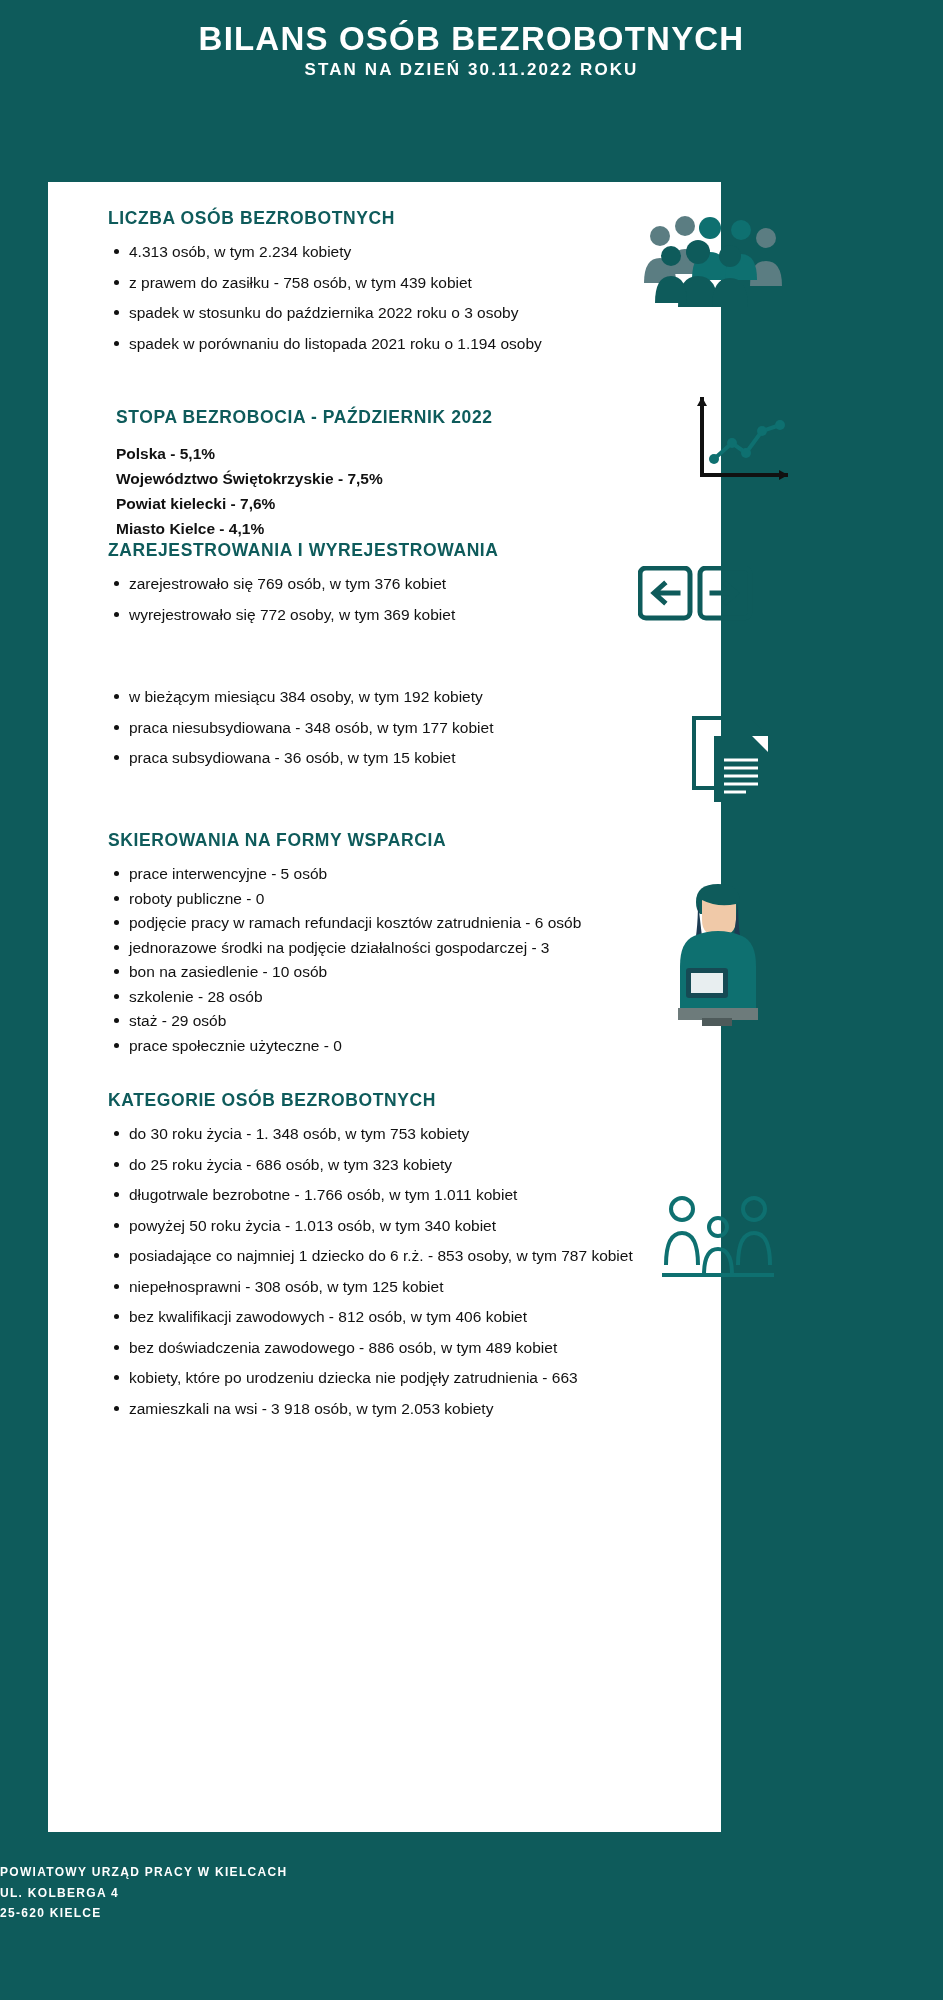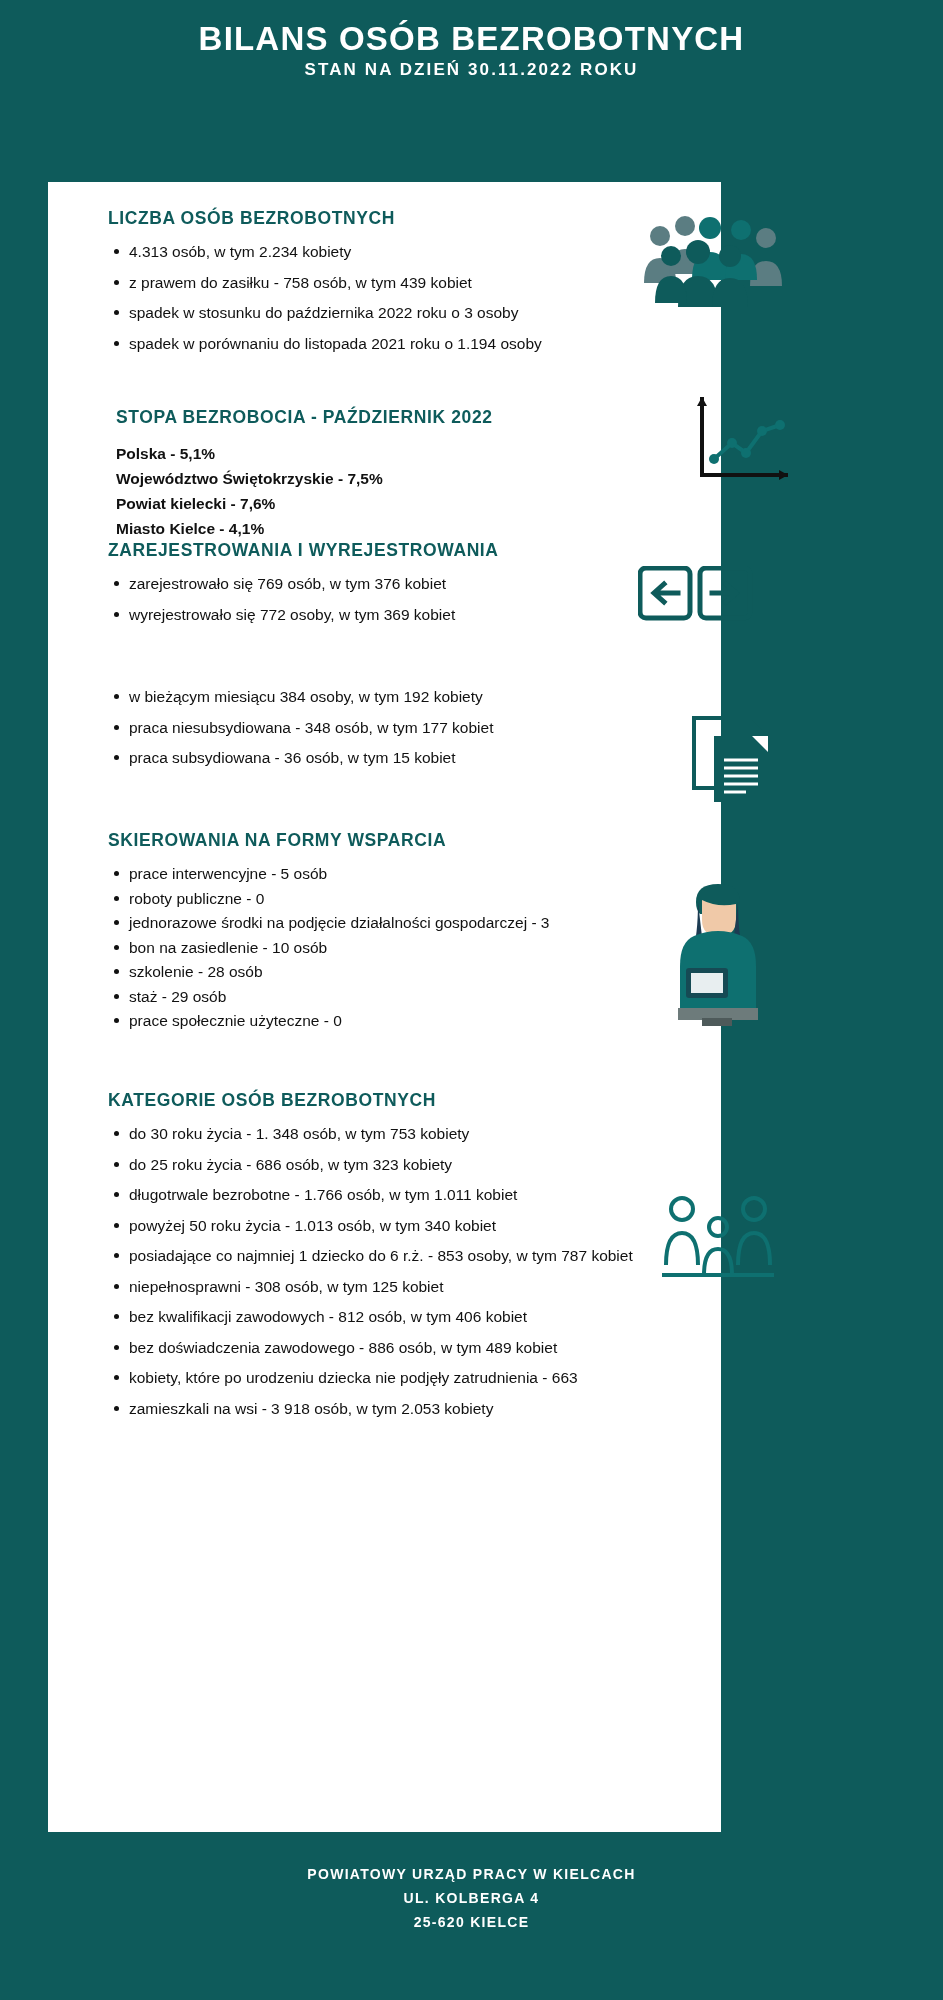--- a/index.html
+++ b/index.html
@@ -102,23 +102,23 @@
   #ico-arrows  { top: 384px; left: 590px; }
   #ico-docs    { top: 530px; left: 640px; }
   #ico-person  { top: 690px; left: 610px; }
   #ico-family  { top: 1005px;left: 610px; }
 
   .footer {
     position: absolute;
     left: 0;
     right: 0;
     top: 1862px;
-    text-align: center;
+    text-align: left;
     color: #ffffff;
-    font-size: 14px;
+    font-size: 12px;
     font-weight: bold;
     letter-spacing: 1.3px;
     line-height: 1.72;
     text-transform: uppercase;
   }
 </style>
 </head>
 <body>
 
 <div class="page">
@@ -230,20 +230,21 @@
           <line x1="36" y1="80" x2="58" y2="80"></line>
         </g>
       </svg>
     </div>
 
     <div class="section" id="sec-forms">
       <div class="sec-title">SKIEROWANIA NA FORMY WSPARCIA</div>
       <ul class="bullets tight">
         <li>prace interwencyjne - 5 osób</li>
         <li>roboty publiczne - 0</li>
+        <li>podjęcie pracy w ramach refundacji kosztów zatrudnienia - 6 osób</li>
         <li>jednorazowe środki na podjęcie działalności gospodarczej - 3</li>
         <li>bon na zasiedlenie - 10 osób</li>
         <li>szkolenie - 28 osób</li>
         <li>staż - 29 osób</li>
         <li>prace społecznie użyteczne - 0</li>
       </ul>
     </div>
 
     <div class="icon-box" id="ico-person">
       <svg width="120" height="160" viewBox="0 0 120 160">

